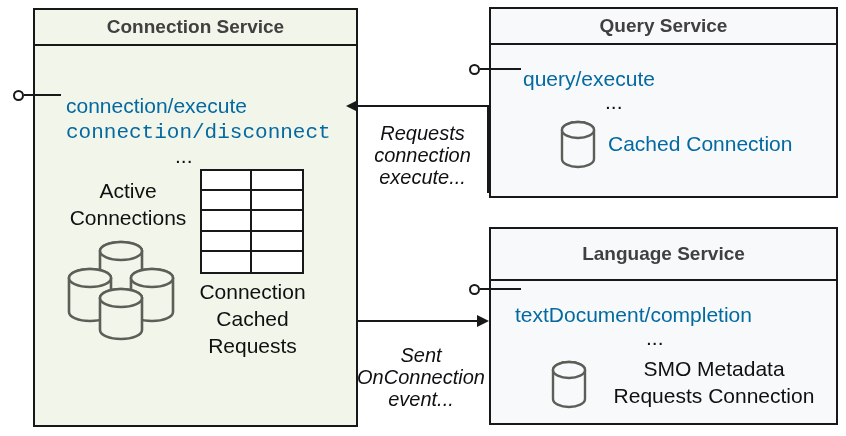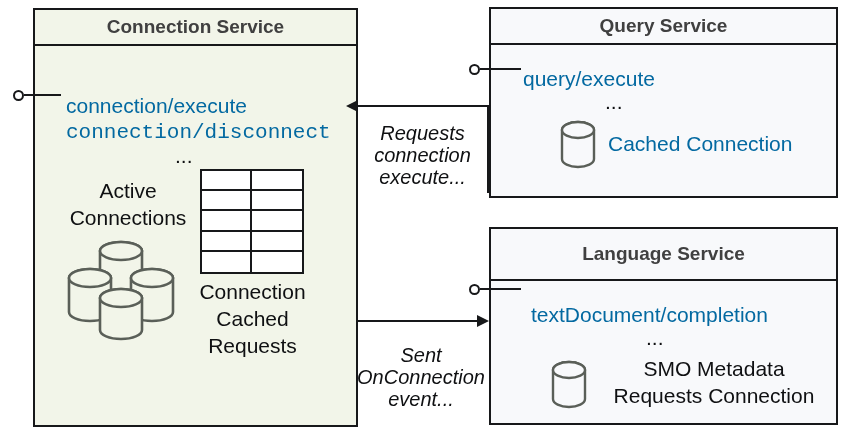--- a/index.html
+++ b/index.html
@@ -227,21 +227,21 @@
 
       <div class="op-line" style="left:117px; top:86px;">Cached Connection</div>
 
     </div>
   </div>
 
   <div class="box" id="lang-service">
     <div class="box-title">Language Service</div>
     <div class="box-body">
 
-      <div class="op-line" style="left:40px; top:21px;">textDocument/completion</div>
+      <div class="op-line" style="left:24px; top:21px;">textDocument/completion</div>
 
       <div class="ellipsis-line" style="left:155px; top:47px;">...</div>
 
       <div class="cyl" style="left:58px; top:78px; width:40px; height:52px;">
         <svg width="40" height="52" viewBox="0 0 40 52" xmlns="http://www.w3.org/2000/svg">
           <g fill="#f8f9fb" stroke="#5a5f58" stroke-width="2.4">
             <path d="M4,11 a16,8 0 0 1 32,0 v29 a16,8 0 0 1 -32,0 z"></path>
             <ellipse cx="20" cy="11" rx="16" ry="8"></ellipse>
           </g>
         </svg>

